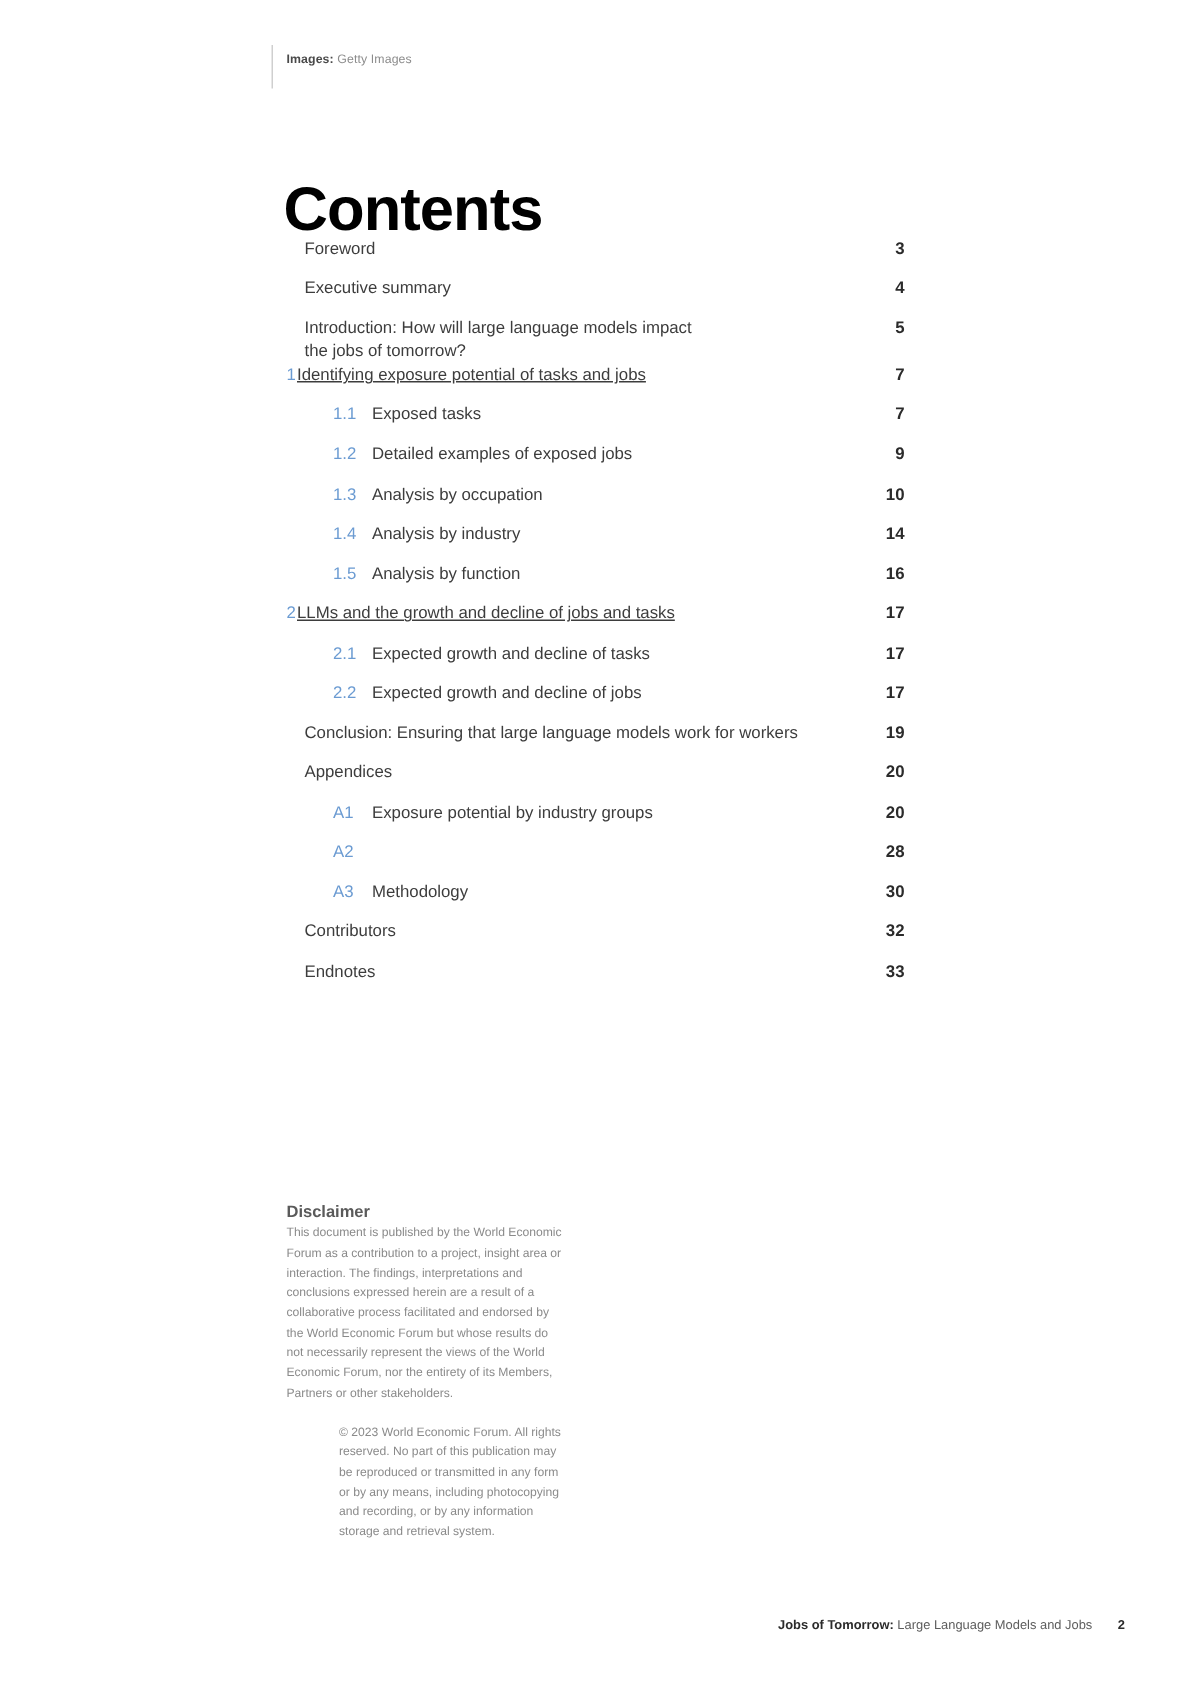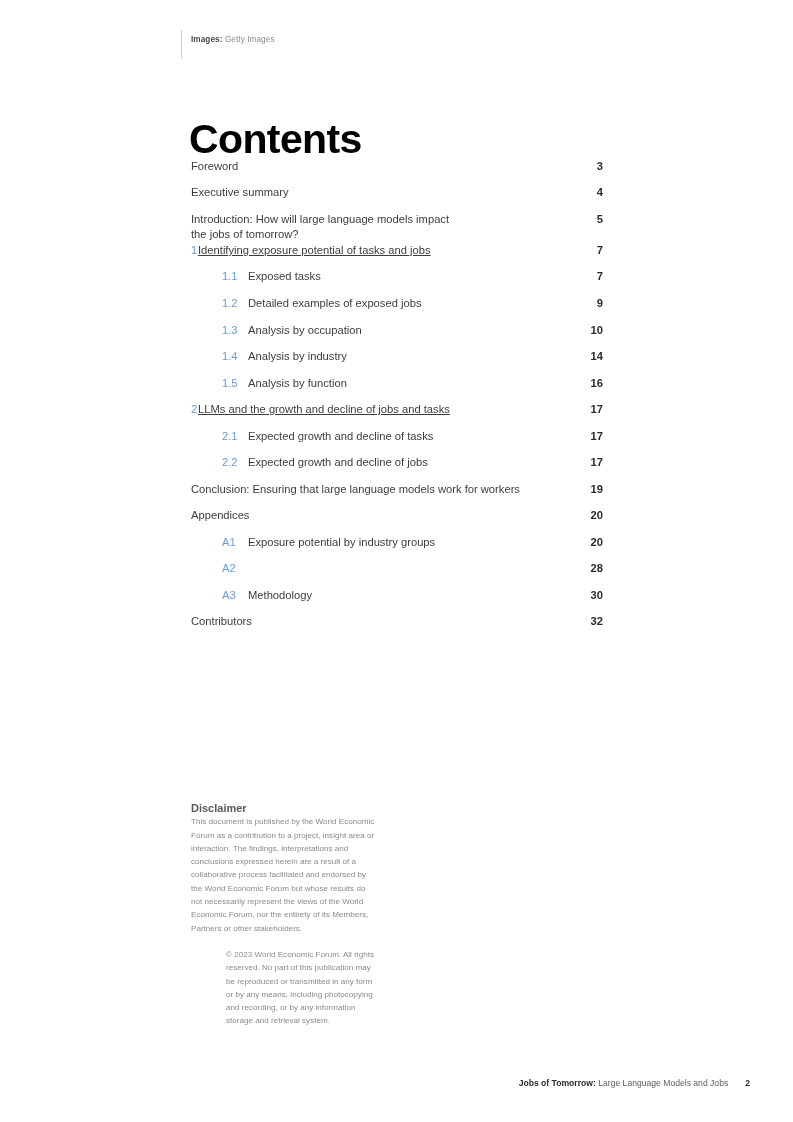--- a/index.html
+++ b/index.html
@@ -90,21 +90,21 @@
     top: 0;
     width: 40px;
     text-align: right;
     font-weight: 700;
     font-size: 11.2px;
     line-height: 15.6px;
     color: #2b2b2b;
   }
 
   
-  .lvl0 .toc-label { margin-left: 0; }
+  .lvl0 .toc-label { margin-left: 12px; }
 
   
   .lvl1 .toc-num { left: 0px; }
   .lvl1 .toc-label { margin-left: 7px; text-decoration: underline; }
 
   
   .lvl2 { min-height: 26.6px; }
   .lvl2 .toc-num { left: 31px; }
   .lvl2 .toc-label { margin-left: 57px; }
 
@@ -246,20 +246,24 @@
       </div>
       <div class="toc-row lvl2">
         <span class="toc-num">A3</span>
         <span class="toc-label">Methodology</span>
         <span class="toc-page">30</span>
       </div>
       <div class="toc-row lvl0">
         <span class="toc-label">Contributors</span>
         <span class="toc-page">32</span>
       </div>
+      <div class="toc-row lvl0">
+        <span class="toc-label">Endnotes</span>
+        <span class="toc-page">33</span>
+      </div>
     </div>
 
   <div class="disclaimer">
     <h4>Disclaimer</h4>
     <p>This document is published by the World Economic Forum as a contribution to a project, insight area or interaction. The findings, interpretations and conclusions expressed herein are a result of a collaborative process facilitated and endorsed by the World Economic Forum but whose results do not necessarily represent the views of the World Economic Forum, nor the entirety of its Members, Partners or other stakeholders.</p>
     <p class="copyright">© 2023 World Economic Forum. All rights reserved. No part of this publication may be reproduced or transmitted in any form or by any means, including photocopying and recording, or by any information storage and retrieval system.</p>
   </div>
 
   <div class="footer">
     <span class="footer-title">Jobs of Tomorrow:</span><span class="footer-sub"> Large Language Models and Jobs</span><span class="footer-page">2</span>

